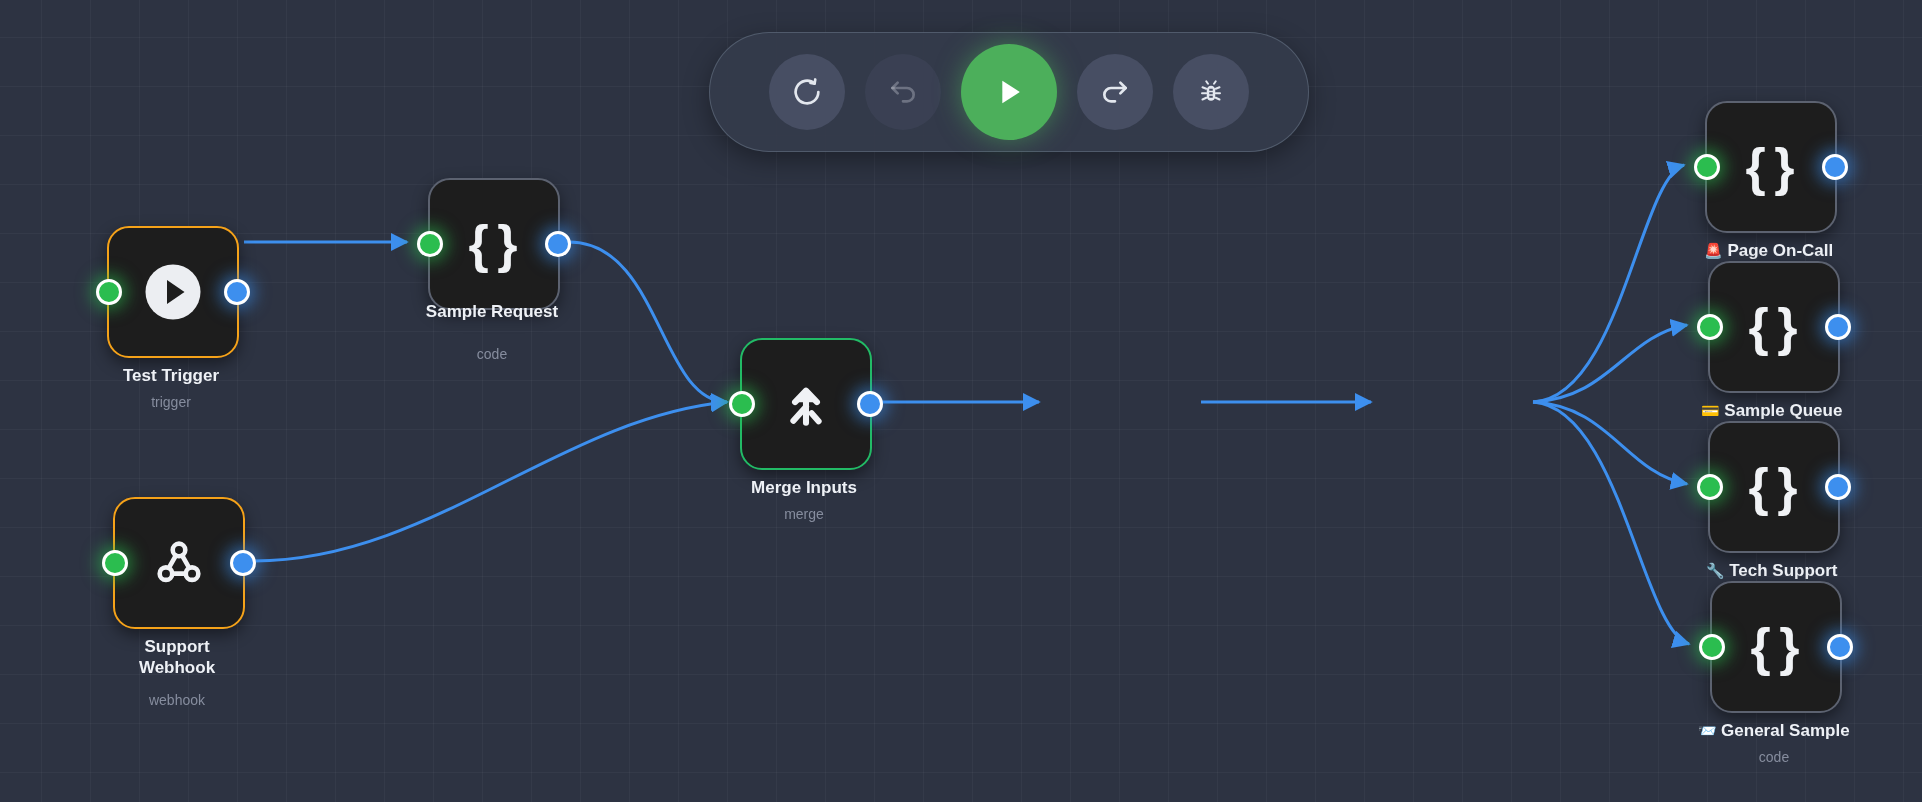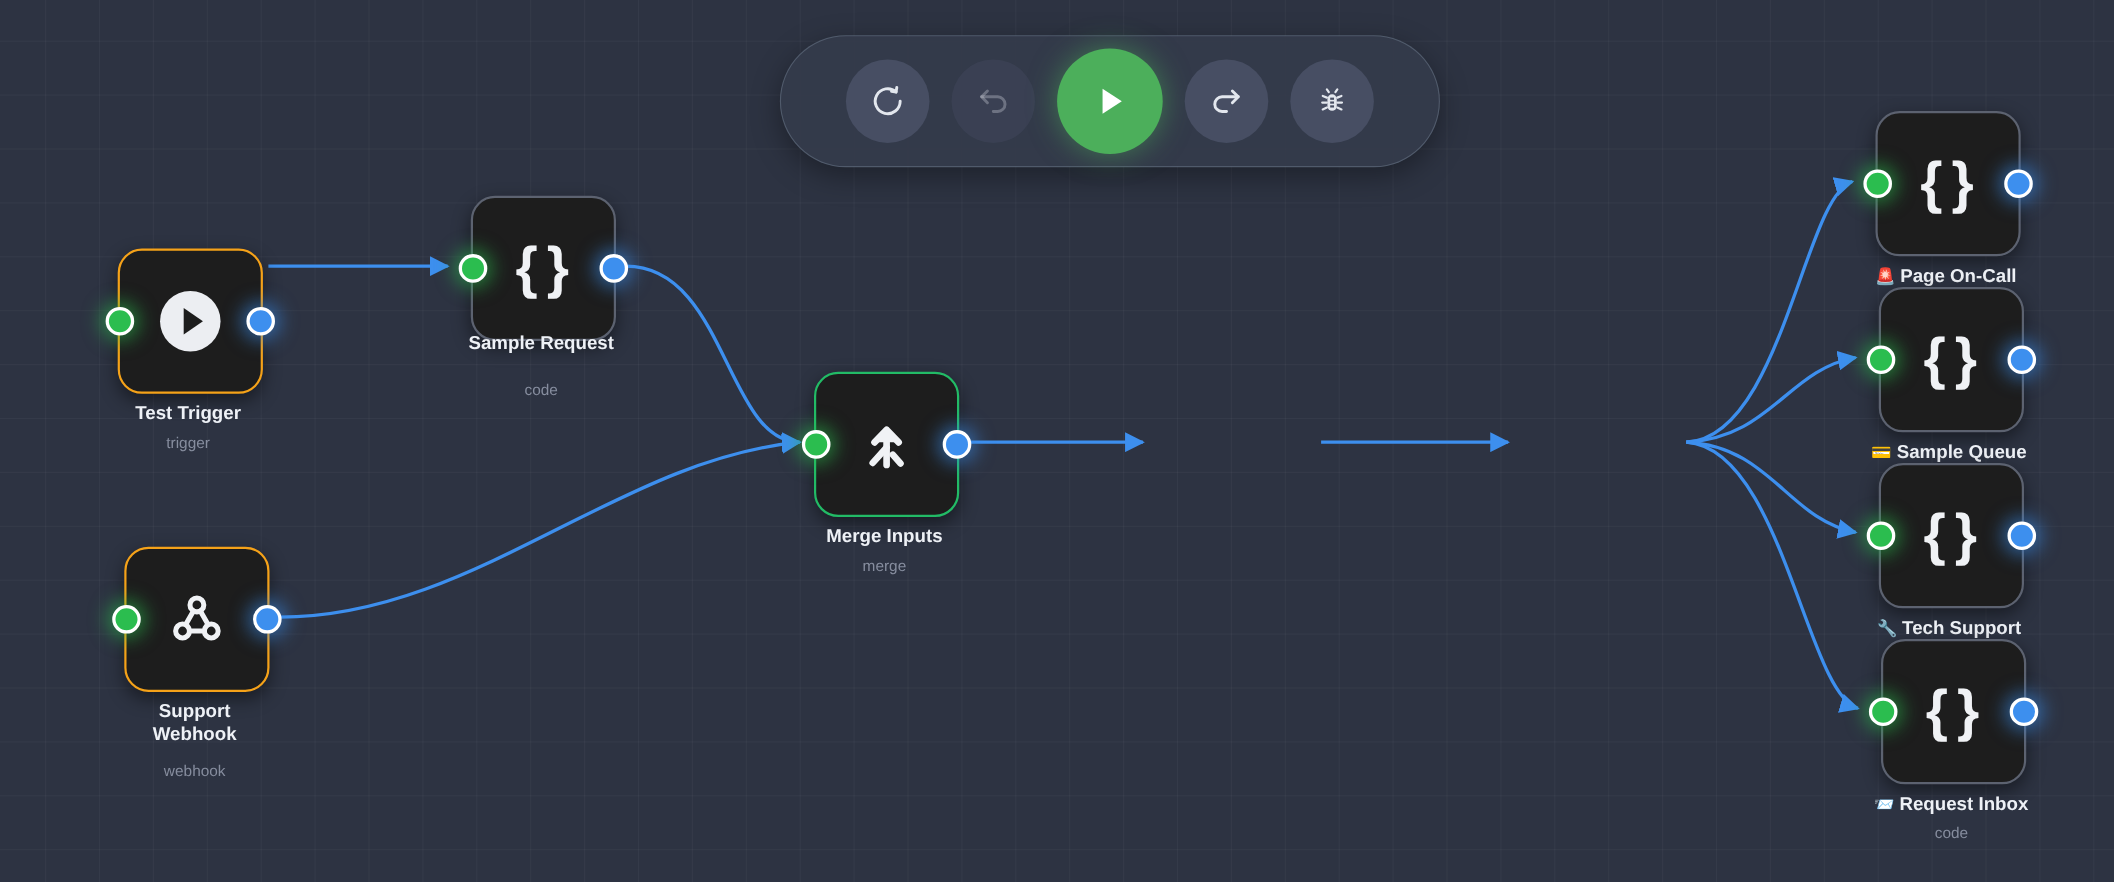--- a/index.html
+++ b/index.html
@@ -312,18 +312,18 @@
     <div class="node-sub" style="top:168px;"></div>
   </div>
 
   <div class="node" style="left:1710px; top:581px; width:128px; height:128px;">
     <div class="node-box">
       <span class="port in"></span>
       <span class="port out"></span>
       <span class="brace">{ }</span>
     </div>
     <div class="node-label" style="top:140px;">
-      <span class="lbl-emoji">📨</span><span>Request Inbox</span>
+      <span class="lbl-emoji">📨</span><span>General Sample</span>
     </div>
     <div class="node-sub" style="top:168px;">code</div>
   </div>
 
 </div>
 
 </body></html>

